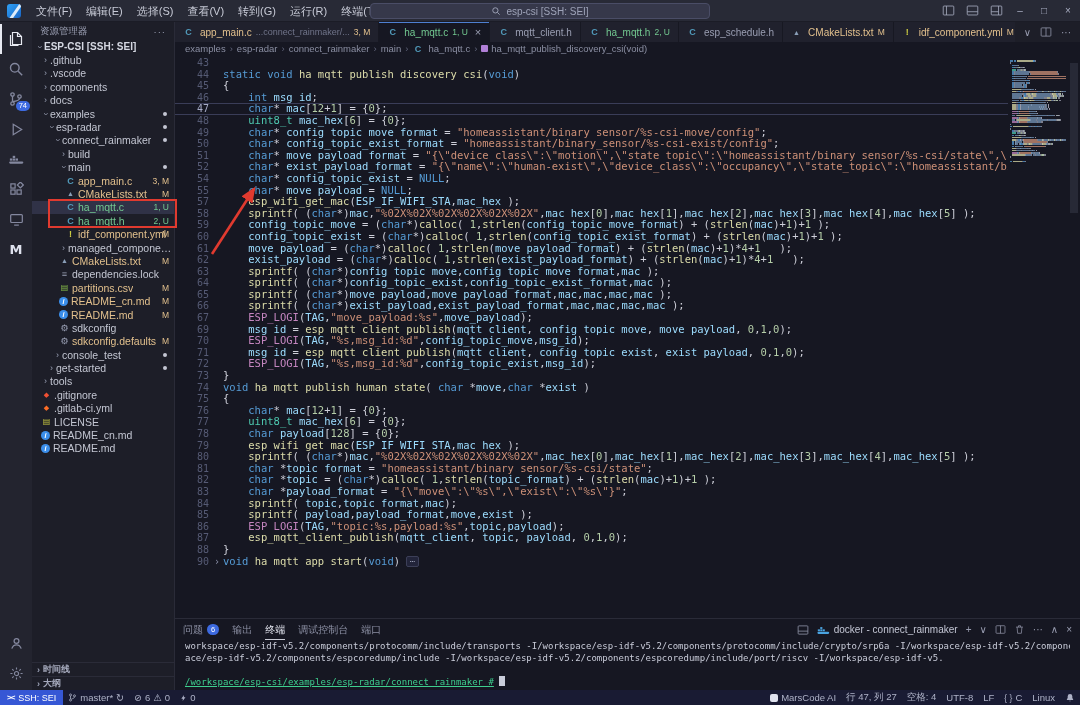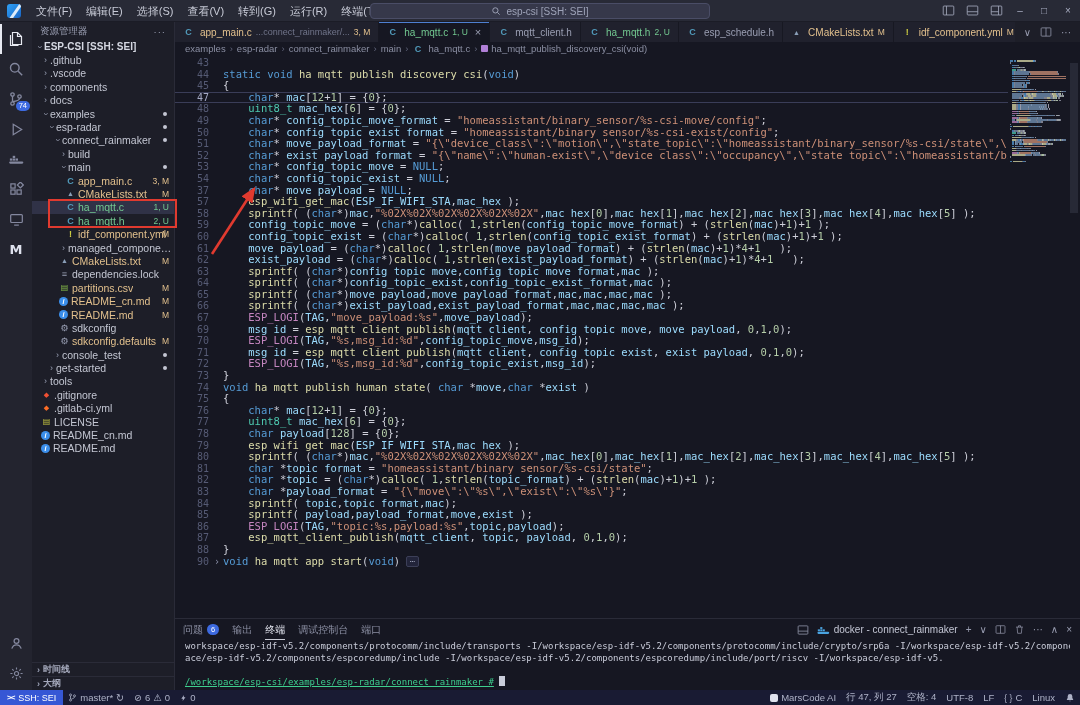--- a/index.html
+++ b/index.html
@@ -477,29 +477,29 @@
             <span class="sym-cube"></span>
             <span>ha_mqtt_publish_discovery_csi(void)</span>
           </span>
         </div>
 
       <div class="editor">
         <div class="code">
             <div class="cl"><span class="gut">43</span><span class="ltext"></span></div>
             <div class="cl"><span class="gut">44</span><span class="ltext"><span class="tk-k">static</span> <span class="tk-k">void</span> <span class="tk-f">ha_mqtt_publish_discovery_csi</span><span class="tk-d">(</span><span class="tk-k">void</span><span class="tk-d">)</span></span></div>
             <div class="cl"><span class="gut">45</span><span class="ltext"><span class="tk-d">{</span></span></div>
+            <div class="cl"><span class="gut">46</span><span class="ltext">    <span class="tk-k">int</span> <span class="tk-v">msg_id</span><span class="tk-d">;</span></span></div>
             <div class="cl active"><span class="gut">47</span><span class="ltext">    <span class="tk-k">char</span><span class="tk-d">*</span> <span class="tk-v">mac</span><span class="tk-d">[</span><span class="tk-n">12</span><span class="tk-d">+</span><span class="tk-n">1</span><span class="tk-d">]</span> <span class="tk-d">=</span> <span class="tk-d">{</span><span class="tk-n">0</span><span class="tk-d">}</span><span class="tk-d">;</span></span></div>
             <div class="cl"><span class="gut">48</span><span class="ltext">    <span class="tk-t">uint8_t</span> <span class="tk-v">mac_hex</span><span class="tk-d">[</span><span class="tk-n">6</span><span class="tk-d">]</span> <span class="tk-d">=</span> <span class="tk-d">{</span><span class="tk-n">0</span><span class="tk-d">}</span><span class="tk-d">;</span></span></div>
             <div class="cl"><span class="gut">49</span><span class="ltext">    <span class="tk-k">char</span><span class="tk-d">*</span> <span class="tk-v">config_topic_move_format</span> <span class="tk-d">=</span> <span class="tk-s">"homeassistant/binary_sensor/%s-csi-move/config"</span><span class="tk-d">;</span></span></div>
             <div class="cl"><span class="gut">50</span><span class="ltext">    <span class="tk-k">char</span><span class="tk-d">*</span> <span class="tk-v">config_topic_exist_format</span> <span class="tk-d">=</span> <span class="tk-s">"homeassistant/binary_sensor/%s-csi-exist/config"</span><span class="tk-d">;</span></span></div>
             <div class="cl"><span class="gut">51</span><span class="ltext">    <span class="tk-k">char</span><span class="tk-d">*</span> <span class="tk-v">move_payload_format</span> <span class="tk-d">=</span> <span class="tk-s">"{\"device_class\":\"motion\",\"state_topic\":\"homeassistant/binary_sensor/%s-csi/state\",\"value_template\":\"{{ value_json.move}}\",\"</span></span></div>
             <div class="cl"><span class="gut">52</span><span class="ltext">    <span class="tk-k">char</span><span class="tk-d">*</span> <span class="tk-v">exist_payload_format</span> <span class="tk-d">=</span> <span class="tk-s">"{\"name\":\"human-exist\",\"device_class\":\"occupancy\",\"state_topic\":\"homeassistant/binary_sensor/%s-csi/state\",\"value_template\"</span></span></div>
-            <div class="cl"><span class="gut">53</span><span class="ltext">    <span class="tk-k">char</span><span class="tk-d">*</span> <span class="tk-v">config_topic_move</span> <span class="tk-d">=</span> <span class="tk-k">NULL</span><span class="tk-d">;</span></span></div>
             <div class="cl"><span class="gut">54</span><span class="ltext">    <span class="tk-k">char</span><span class="tk-d">*</span> <span class="tk-v">config_topic_exist</span> <span class="tk-d">=</span> <span class="tk-k">NULL</span><span class="tk-d">;</span></span></div>
-            <div class="cl"><span class="gut">37</span><span class="ltext">    <span class="tk-k">char</span><span class="tk-d">*</span> <span class="tk-v">move_payload</span> <span class="tk-d">=</span> <span class="tk-k">NULL</span><span class="tk-d">;</span></span></div>
+            <div class="cl"><span class="gut">55</span><span class="ltext">    <span class="tk-k">char</span><span class="tk-d">*</span> <span class="tk-v">move_payload</span> <span class="tk-d">=</span> <span class="tk-k">NULL</span><span class="tk-d">;</span></span></div>
             <div class="cl"><span class="gut">57</span><span class="ltext">    <span class="tk-f">esp_wifi_get_mac</span><span class="tk-d">(</span><span class="tk-v">ESP_IF_WIFI_STA</span><span class="tk-d">,</span><span class="tk-v">mac_hex</span> <span class="tk-d">)</span><span class="tk-d">;</span></span></div>
             <div class="cl"><span class="gut">58</span><span class="ltext">    <span class="tk-f">sprintf</span><span class="tk-d">(</span> <span class="tk-d">(</span><span class="tk-k">char</span><span class="tk-d">*</span><span class="tk-d">)</span><span class="tk-v">mac</span><span class="tk-d">,</span><span class="tk-s">"%02X%02X%02X%02X%02X%02X"</span><span class="tk-d">,</span><span class="tk-v">mac_hex</span><span class="tk-d">[</span><span class="tk-n">0</span><span class="tk-d">]</span><span class="tk-d">,</span><span class="tk-v">mac_hex</span><span class="tk-d">[</span><span class="tk-n">1</span><span class="tk-d">]</span><span class="tk-d">,</span><span class="tk-v">mac_hex</span><span class="tk-d">[</span><span class="tk-n">2</span><span class="tk-d">]</span><span class="tk-d">,</span><span class="tk-v">mac_hex</span><span class="tk-d">[</span><span class="tk-n">3</span><span class="tk-d">]</span><span class="tk-d">,</span><span class="tk-v">mac_hex</span><span class="tk-d">[</span><span class="tk-n">4</span><span class="tk-d">]</span><span class="tk-d">,</span><span class="tk-v">mac_hex</span><span class="tk-d">[</span><span class="tk-n">5</span><span class="tk-d">]</span> <span class="tk-d">)</span><span class="tk-d">;</span></span></div>
             <div class="cl"><span class="gut">59</span><span class="ltext">    <span class="tk-v">config_topic_move</span> <span class="tk-d">=</span> <span class="tk-d">(</span><span class="tk-k">char</span><span class="tk-d">*</span><span class="tk-d">)</span><span class="tk-f">calloc</span><span class="tk-d">(</span> <span class="tk-n">1</span><span class="tk-d">,</span><span class="tk-f">strlen</span><span class="tk-d">(</span><span class="tk-v">config_topic_move_format</span><span class="tk-d">)</span> <span class="tk-d">+</span> <span class="tk-d">(</span><span class="tk-f">strlen</span><span class="tk-d">(</span><span class="tk-v">mac</span><span class="tk-d">)</span><span class="tk-d">+</span><span class="tk-n">1</span><span class="tk-d">)</span><span class="tk-d">+</span><span class="tk-n">1</span> <span class="tk-d">)</span><span class="tk-d">;</span></span></div>
             <div class="cl"><span class="gut">60</span><span class="ltext">    <span class="tk-v">config_topic_exist</span> <span class="tk-d">=</span> <span class="tk-d">(</span><span class="tk-k">char</span><span class="tk-d">*</span><span class="tk-d">)</span><span class="tk-f">calloc</span><span class="tk-d">(</span> <span class="tk-n">1</span><span class="tk-d">,</span><span class="tk-f">strlen</span><span class="tk-d">(</span><span class="tk-v">config_topic_exist_format</span><span class="tk-d">)</span> <span class="tk-d">+</span> <span class="tk-d">(</span><span class="tk-f">strlen</span><span class="tk-d">(</span><span class="tk-v">mac</span><span class="tk-d">)</span><span class="tk-d">+</span><span class="tk-n">1</span><span class="tk-d">)</span><span class="tk-d">+</span><span class="tk-n">1</span> <span class="tk-d">)</span><span class="tk-d">;</span></span></div>
             <div class="cl"><span class="gut">61</span><span class="ltext">    <span class="tk-v">move_payload</span> <span class="tk-d">=</span> <span class="tk-d">(</span><span class="tk-k">char</span><span class="tk-d">*</span><span class="tk-d">)</span><span class="tk-f">calloc</span><span class="tk-d">(</span> <span class="tk-n">1</span><span class="tk-d">,</span><span class="tk-f">strlen</span><span class="tk-d">(</span><span class="tk-v">move_payload_format</span><span class="tk-d">)</span> <span class="tk-d">+</span> <span class="tk-d">(</span><span class="tk-f">strlen</span><span class="tk-d">(</span><span class="tk-v">mac</span><span class="tk-d">)</span><span class="tk-d">+</span><span class="tk-n">1</span><span class="tk-d">)</span><span class="tk-d">*</span><span class="tk-n">4</span><span class="tk-d">+</span><span class="tk-n">1</span>   <span class="tk-d">)</span><span class="tk-d">;</span></span></div>
             <div class="cl"><span class="gut">62</span><span class="ltext">    <span class="tk-v">exist_payload</span> <span class="tk-d">=</span> <span class="tk-d">(</span><span class="tk-k">char</span><span class="tk-d">*</span><span class="tk-d">)</span><span class="tk-f">calloc</span><span class="tk-d">(</span> <span class="tk-n">1</span><span class="tk-d">,</span><span class="tk-f">strlen</span><span class="tk-d">(</span><span class="tk-v">exist_payload_format</span><span class="tk-d">)</span> <span class="tk-d">+</span> <span class="tk-d">(</span><span class="tk-f">strlen</span><span class="tk-d">(</span><span class="tk-v">mac</span><span class="tk-d">)</span><span class="tk-d">+</span><span class="tk-n">1</span><span class="tk-d">)</span><span class="tk-d">*</span><span class="tk-n">4</span><span class="tk-d">+</span><span class="tk-n">1</span>   <span class="tk-d">)</span><span class="tk-d">;</span></span></div>
             <div class="cl"><span class="gut">63</span><span class="ltext">    <span class="tk-f">sprintf</span><span class="tk-d">(</span> <span class="tk-d">(</span><span class="tk-k">char</span><span class="tk-d">*</span><span class="tk-d">)</span><span class="tk-v">config_topic_move</span><span class="tk-d">,</span><span class="tk-v">config_topic_move_format</span><span class="tk-d">,</span><span class="tk-v">mac</span> <span class="tk-d">)</span><span class="tk-d">;</span></span></div>
             <div class="cl"><span class="gut">64</span><span class="ltext">    <span class="tk-f">sprintf</span><span class="tk-d">(</span> <span class="tk-d">(</span><span class="tk-k">char</span><span class="tk-d">*</span><span class="tk-d">)</span><span class="tk-v">config_topic_exist</span><span class="tk-d">,</span><span class="tk-v">config_topic_exist_format</span><span class="tk-d">,</span><span class="tk-v">mac</span> <span class="tk-d">)</span><span class="tk-d">;</span></span></div>
             <div class="cl"><span class="gut">65</span><span class="ltext">    <span class="tk-f">sprintf</span><span class="tk-d">(</span> <span class="tk-d">(</span><span class="tk-k">char</span><span class="tk-d">*</span><span class="tk-d">)</span><span class="tk-v">move_payload</span><span class="tk-d">,</span><span class="tk-v">move_payload_format</span><span class="tk-d">,</span><span class="tk-v">mac</span><span class="tk-d">,</span><span class="tk-v">mac</span><span class="tk-d">,</span><span class="tk-v">mac</span><span class="tk-d">,</span><span class="tk-v">mac</span> <span class="tk-d">)</span><span class="tk-d">;</span></span></div>
             <div class="cl"><span class="gut">66</span><span class="ltext">    <span class="tk-f">sprintf</span><span class="tk-d">(</span> <span class="tk-d">(</span><span class="tk-k">char</span><span class="tk-d">*</span><span class="tk-d">)</span><span class="tk-v">exist_payload</span><span class="tk-d">,</span><span class="tk-v">exist_payload_format</span><span class="tk-d">,</span><span class="tk-v">mac</span><span class="tk-d">,</span><span class="tk-v">mac</span><span class="tk-d">,</span><span class="tk-v">mac</span><span class="tk-d">,</span><span class="tk-v">mac</span> <span class="tk-d">)</span><span class="tk-d">;</span></span></div>

